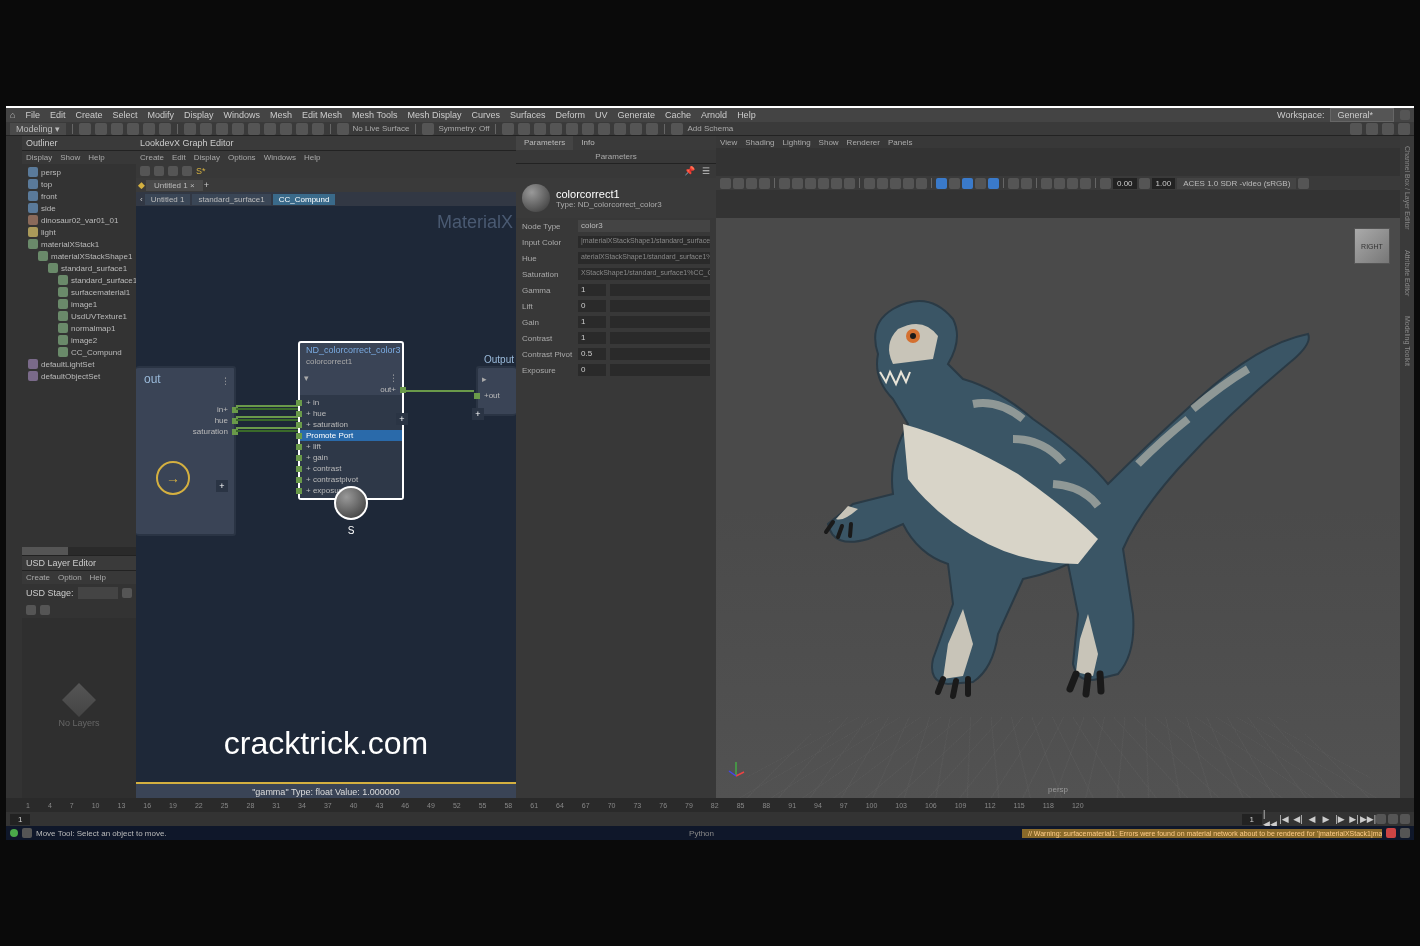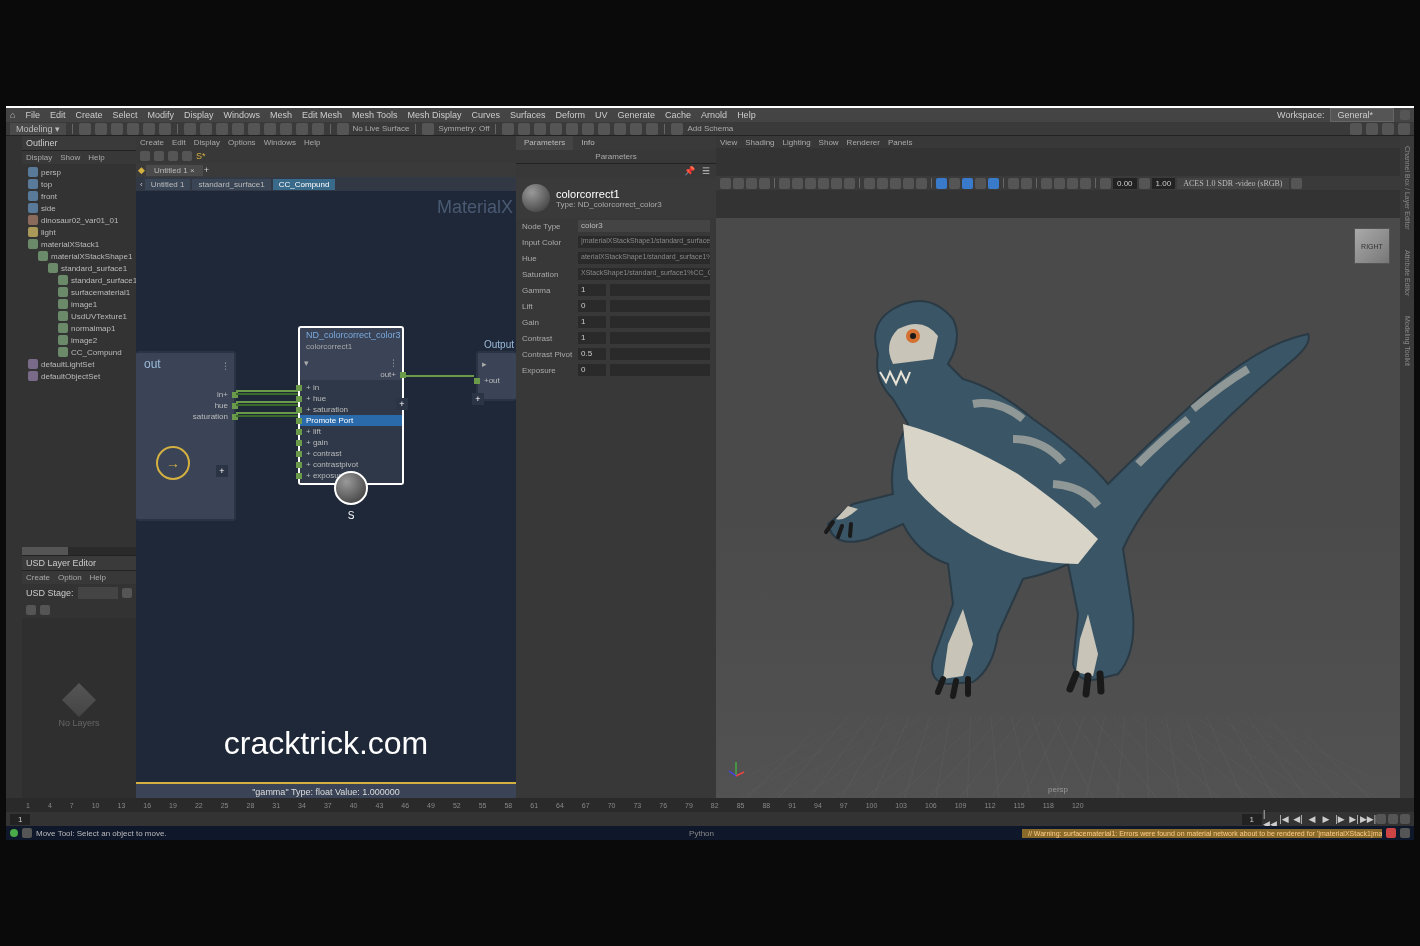--- a/index.html
+++ b/index.html
@@ -79,21 +79,21 @@
 .param-field { flex: 1; background: #2a2a2a; height: 12px; font-size: 7px; color: #888; padding: 1px 3px; overflow: hidden; white-space: nowrap; }
 .param-num { width: 28px; background: #2a2a2a; height: 12px; font-size: 8px; color: #ccc; padding: 1px 3px; }
 .param-slider { flex: 1; height: 12px; background: #2a2a2a; position: relative; }
 .param-dd { flex: 1; background: #444; height: 12px; font-size: 8px; color: #bbb; padding: 1px 3px; }
 .viewport-col { flex: 1; display: flex; flex-direction: column; background: #333; gap: 28px; }
 .vp-menu { height: 12px; background: #383838; display: flex; gap: 8px; padding: 0 4px; align-items: center; font-size: 8px; color: #aaa; }
 .vp-toolbar { height: 14px; background: #3a3a3a; display: flex; align-items: center; gap: 2px; padding: 0 4px; }
 .vp-icon { width: 11px; height: 11px; background: #555; border-radius: 2px; }
 .vp-icon.blue { background: #3a7aca; }
 .vp-num { background: #222; padding: 1px 4px; font-size: 8px; color: #ccc; }
-.vp-dd { background: #444; padding: 1px 6px; font-size: 8px; color: #bbb; font-family: Liberation Serif, serif; }
+.vp-dd { background: #444; padding: 1px 6px; font-size: 8px; color: #bbb; }
 .viewport { flex: 1; background: #4a4a4a; position: relative; overflow: hidden; }
 .grid-floor { position: absolute; bottom: 0; left: 0; right: 0; height: 50%; background: linear-gradient(to bottom, #4a4a4a 0%, #525252 100%); }
 .grid-lines { position: absolute; bottom: 0; left: 0; right: 0; height: 250px; background-image: repeating-linear-gradient(80deg, transparent, transparent 30px, rgba(100,100,100,0.3) 30px, rgba(100,100,100,0.3) 31px), repeating-linear-gradient(-80deg, transparent, transparent 30px, rgba(100,100,100,0.3) 30px, rgba(100,100,100,0.3) 31px); transform: perspective(400px) rotateX(60deg); transform-origin: bottom; }
 .dino { position: absolute; left: 50%; top: 50%; transform: translate(-50%,-55%); width: 520px; height: 480px; }
 .viewcube { position: absolute; top: 10px; right: 10px; width: 36px; height: 36px; background: linear-gradient(135deg,#aaa,#777); border: 1px solid #555; display: flex; align-items: center; justify-content: center; font-size: 7px; color: #333; }
 .axis-gizmo { position: absolute; bottom: 20px; left: 10px; width: 20px; height: 20px; }
 .persp-label { position: absolute; bottom: 4px; left: 50%; transform: translateX(-50%); font-size: 8px; color: #999; }
 .right-sidebar { width: 14px; background: #3a3a3a; display: flex; flex-direction: column; gap: 20px; padding-top: 10px; align-items: center; }
 .vtab { writing-mode: vertical-rl; font-size: 7px; color: #888; }
 .timeline-area { height: 28px; background: #333; display: flex; flex-direction: column; }
@@ -297,20 +297,21 @@
         </div>
         <div class="usd-body">
           <div class="layers-icon"></div>
           <span>No Layers</span>
         </div>
       </div>
     </div>
 
     <div class="center-col">
       <div class="graph-col">
+        <div class="panel-title">LookdevX Graph Editor</div>
         <div class="panel-menu">
           <span>Create</span>
           <span>Edit</span>
           <span>Display</span>
           <span>Options</span>
           <span>Windows</span>
           <span>Help</span>
         </div>
         <div class="panel-menu" style="gap:4px">
           <div class="icon-btn sm"></div>

